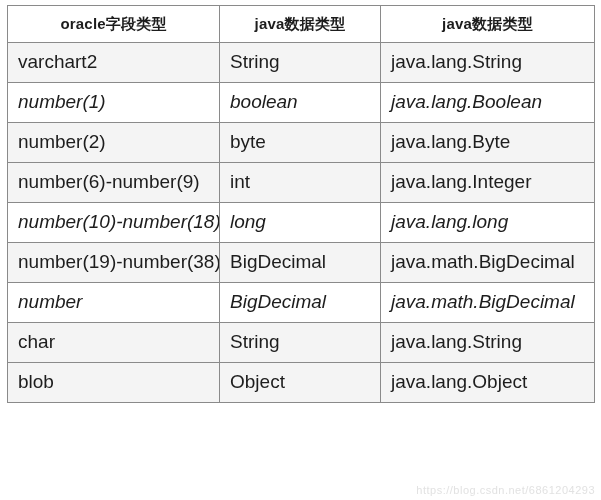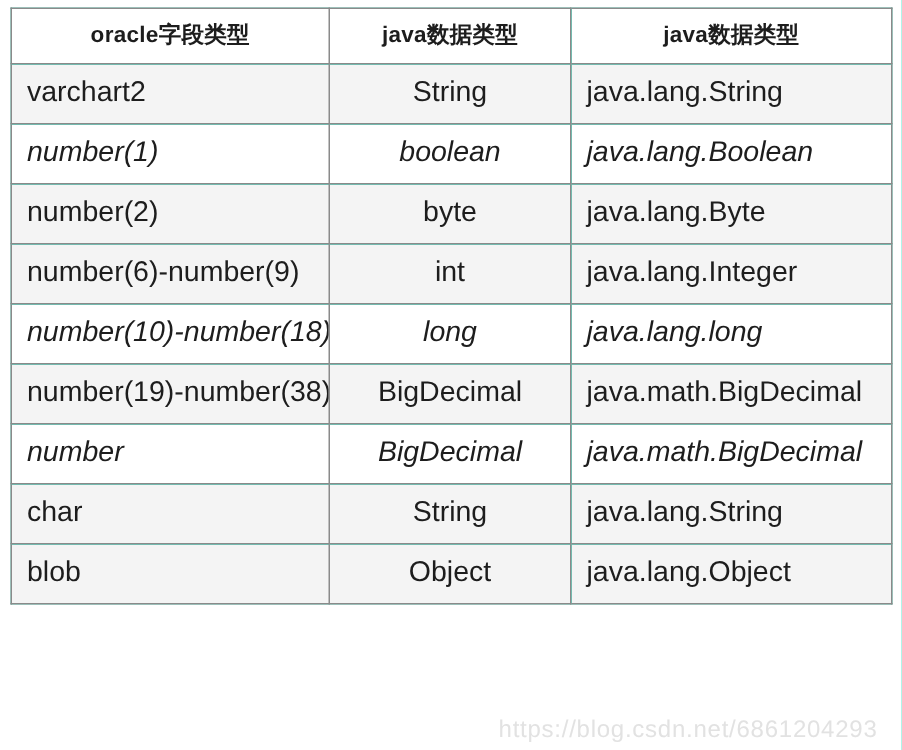--- a/index.html
+++ b/index.html
@@ -21,21 +21,21 @@
     top: 5px;
     width: 587px;
     height: 489px;
     box-sizing: border-box;
   }
 
   table.type-table {
     width: 587px;
     border-collapse: collapse;
     table-layout: fixed;
-    background: #5eead4;
+    background: #e5e5e5;
   }
 
   table.type-table td,
   table.type-table th {
     border: 1px solid #8a8a8a;
     height: 40px;
     padding: 0 10px;
     box-sizing: border-box;
     font-size: 19px;
     color: #1d1d1d;
@@ -61,28 +61,28 @@
 
   table.type-table tbody tr.stripe td {
     background: #f4f4f4;
   }
   table.type-table tbody tr.plain td {
     background: #ffffff;
     font-style: italic;
   }
 
   td.col-oracle { text-align: left; }
-  td.col-javatype { text-align: center; }
+  td.col-javatype { }
   td.col-javaclass { text-align: left; }
 
   #watermark {
     position: absolute;
-    right: 16px;
+    right: 6px;
     bottom: 4px;
-    font-size: 16px;
+    font-size: 11px;
     color: #e2e2e2;
     letter-spacing: 0.5px;
     white-space: nowrap;
     pointer-events: none;
     user-select: none;
     font-family: "Liberation Sans", "DejaVu Sans", sans-serif;
   }
 </style>
 </head>
 <body>

